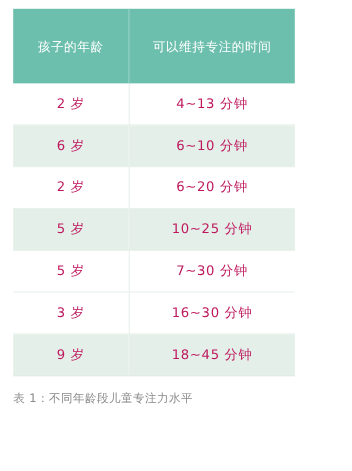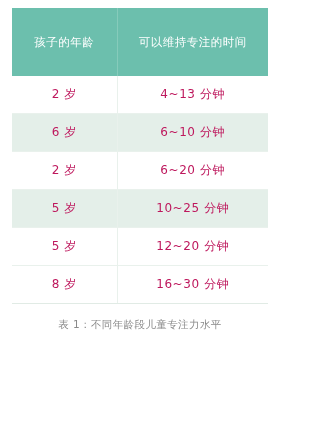--- a/index.html
+++ b/index.html
@@ -74,21 +74,21 @@
   .attention-table tbody tr.row-even td {
     background: #e4efe9;
   }
 
   .attention-table tbody tr:last-child td {
     border-bottom: 1px solid #e1ebe5;
   }
 
   .table-caption {
     margin-top: 13px;
-    text-align: center;
+    text-align: left;
     font-size: 10.5px;
     color: #8a8a8a;
     letter-spacing: 0.4px;
     line-height: 14px;
   }
 </style>
 </head>
 <body>
 
 <div class="page">
@@ -116,24 +116,28 @@
       <tr class="row-odd">
         <td class="cell-age">2 岁</td>
         <td class="cell-span">6~20 分钟</td>
       </tr>
       <tr class="row-even">
         <td class="cell-age">5 岁</td>
         <td class="cell-span">10~25 分钟</td>
       </tr>
       <tr class="row-odd">
         <td class="cell-age">5 岁</td>
-        <td class="cell-span">12~20 分钟</td>
+        <td class="cell-span">7~30 分钟</td>
       </tr>
       <tr class="row-odd">
-        <td class="cell-age">8 岁</td>
+        <td class="cell-age">3 岁</td>
         <td class="cell-span">16~30 分钟</td>
+      </tr>
+      <tr class="row-even">
+        <td class="cell-age">9 岁</td>
+        <td class="cell-span">18~45 分钟</td>
       </tr>
     </tbody>
   </table>
 
   <div class="table-caption">表 1：不同年龄段儿童专注力水平</div>
 
 </div>
 
 </body></html>

